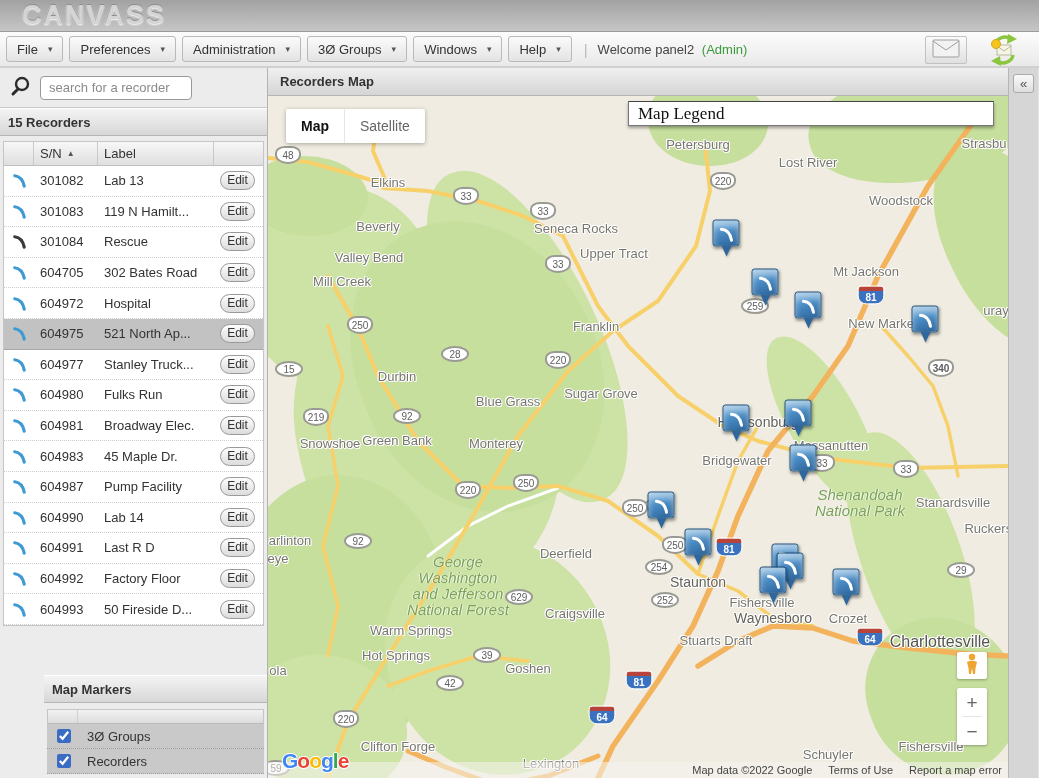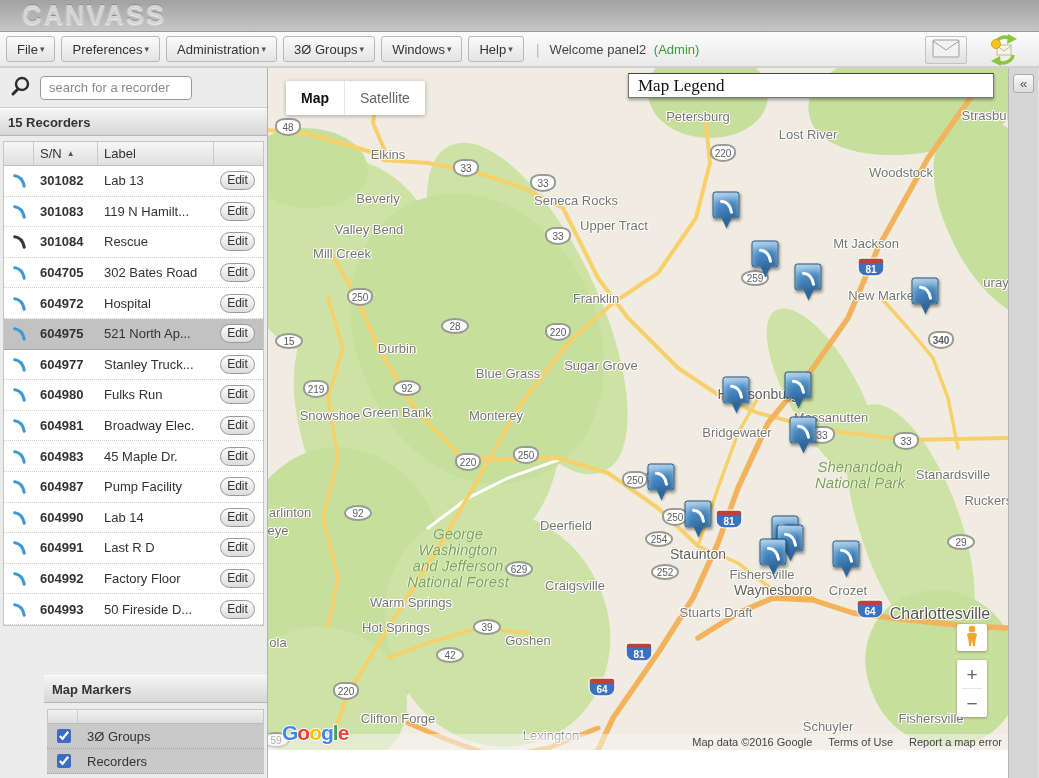--- a/index.html
+++ b/index.html
@@ -10,21 +10,21 @@
   
   .banner { height:32px; background:linear-gradient(#a2a2a2,#c6c6c6); border-bottom:1px solid #9a9a9a; display:flex; align-items:center; }
   .logo { margin-left:22px; font-size:27px; font-weight:bold; letter-spacing:2px; color:#d4d4d4;
           text-shadow:0 -1px 0 #8d8d8d, 0 1px 2px #fafafa; }
 
   
   .menubar { height:36px; background:linear-gradient(#fcfcfc,#e9e9e9); border-bottom:2px solid #d0d0d0;
              display:flex; align-items:center; padding:0 6px; position:relative; }
   .menu-btn { margin-right:6px; height:26px; padding:0 10px; font-size:13px; color:#333;
               background:linear-gradient(#fbfbfb,#e3e3e3); border:1px solid #b9b9b9; border-radius:3px;
-              display:inline-flex; align-items:center; gap:2px; cursor:pointer; white-space:nowrap; }
+              display:inline-flex; align-items:center; gap:10px; cursor:pointer; white-space:nowrap; }
   .menu-caret { font-size:9px; color:#555; }
   .menu-sep { color:#bbb; margin:0 10px 0 6px; font-size:15px; }
   .welcome { font-size:13px; color:#444; }
   .welcome .role { color:#3a9b3c; margin-left:4px; }
   .mail-btn { position:absolute; right:72px; top:4px; width:42px; height:28px;
               background:linear-gradient(#fbfbfb,#e0e0e0); border:1px solid #c2c2c2; border-radius:2px;
               display:flex; align-items:center; justify-content:center; cursor:pointer; }
   .sync-btn { position:absolute; right:18px; top:1px; width:34px; height:34px; border:none; background:transparent; cursor:pointer; }
 
   
@@ -48,21 +48,21 @@
   .c-icon { width:30px; flex:none; }
   .c-sn { width:64px; flex:none; }
   .c-lbl { width:116px; flex:none; }
   .c-act { flex:1; border-right:none !important; }
   .sort-arrow { font-size:8px; color:#555; margin-left:5px; }
   .rrow { display:flex; align-items:center; height:30.6px; border-bottom:1px dotted #cecece; background:#fff; cursor:pointer; }
   .rrow.selected { background:#c2c2c2; border-bottom:1px solid #a8a8a8; }
   .rrow .cell { padding:0 6px; font-size:13px; color:#333; white-space:nowrap; overflow:hidden; }
   .rrow .icon-cell { width:30px; flex:none; display:flex; justify-content:center; color:#3f9ad4; }
   .rrow.dark .icon-cell { color:#3a3a3a; }
-  .rrow .sn { width:64px; flex:none;font-weight:bold; }
+  .rrow .sn { width:64px; flex:none; }
   .rrow .lbl { width:116px; flex:none; }
   .rrow .act { flex:1; display:flex; justify-content:flex-end; padding-right:8px; }
   .edit-btn { width:47px; height:19px; font-size:12px; color:#333; background:linear-gradient(#fdfdfd,#dcdcdc);
               border:1px solid #999; border-radius:10px; cursor:pointer; line-height:15px; }
   .mm-block { position:absolute; left:0; right:0; top:580px;margin-left:44px; }
   .mm-gap { height:27px; }
   .mm-subhead { height:15px; margin:6px 3px 0 3px; background:linear-gradient(#f2f2f2,#ddd); border:1px solid #c5c5c5; border-bottom:1px solid #bbb; display:flex; }
   .mm-subhead .colsep { width:30px; border-right:1px solid #cfcfcf; }
   .mm-row { display:flex; align-items:center; height:25px; margin:0 3px; background:#c9c9c9; border-bottom:1px dotted #9f9f9f; font-size:13px; color:#333; }
   .mm-row input { margin:0 0 0 10px; width:14px; height:14px; accent-color:#3a6cc4; }
@@ -404,20 +404,23 @@
           <span class="mm-label">3Ø Groups</span>
         </div>
         <div class="mm-row">
           <input type="checkbox" checked="" style="">
           <span class="mm-label">Recorders</span>
         </div>
       </div>
     </div>
 
     <div class="map-panel">
+      <div class="map-header">
+        <span>Recorders Map</span>
+      </div>
 
       <div class="map-view">
 
         <div class="gp" style="left:-30px;top:90px;width:200px;height:200px;transform:rotate(15deg)"></div>
         <div class="gp gp2" style="left:-20px;top:60px;width:120px;height:80px"></div>
         <div class="gp" style="left:30px;top:180px;width:260px;height:320px;transform:rotate(-12deg)"></div>
         <div class="gp gp2" style="left:-40px;top:380px;width:220px;height:280px;transform:rotate(8deg)"></div>
         <div class="gp" style="left:190px;top:60px;width:140px;height:360px;transform:rotate(-24deg)"></div>
         <div class="gp gp2" style="left:90px;top:120px;width:240px;height:300px;transform:rotate(-20deg)"></div>
         <div class="gp" style="left:120px;top:440px;width:220px;height:240px;transform:rotate(-15deg)"></div>
@@ -663,21 +666,21 @@
           <button>+</button>
           <div class="zdiv"></div>
           <button>−</button>
         </div>
 
         <div class="attr-bar"></div>
         <div class="glogo">
           <span>G</span><span>o</span><span>o</span><span>g</span><span>l</span><span>e</span>
         </div>
         <div class="attribution">
-          <span>Map data ©2016 Google</span>
+          <span>Map data ©2022 Google</span>
           <a>Terms of Use</a>
           <a>Report a map error</a>
         </div>
       </div>
     </div>
 
     <div class="right-strip">
       <button class="collapse-btn">«</button>
     </div>
   </div>

